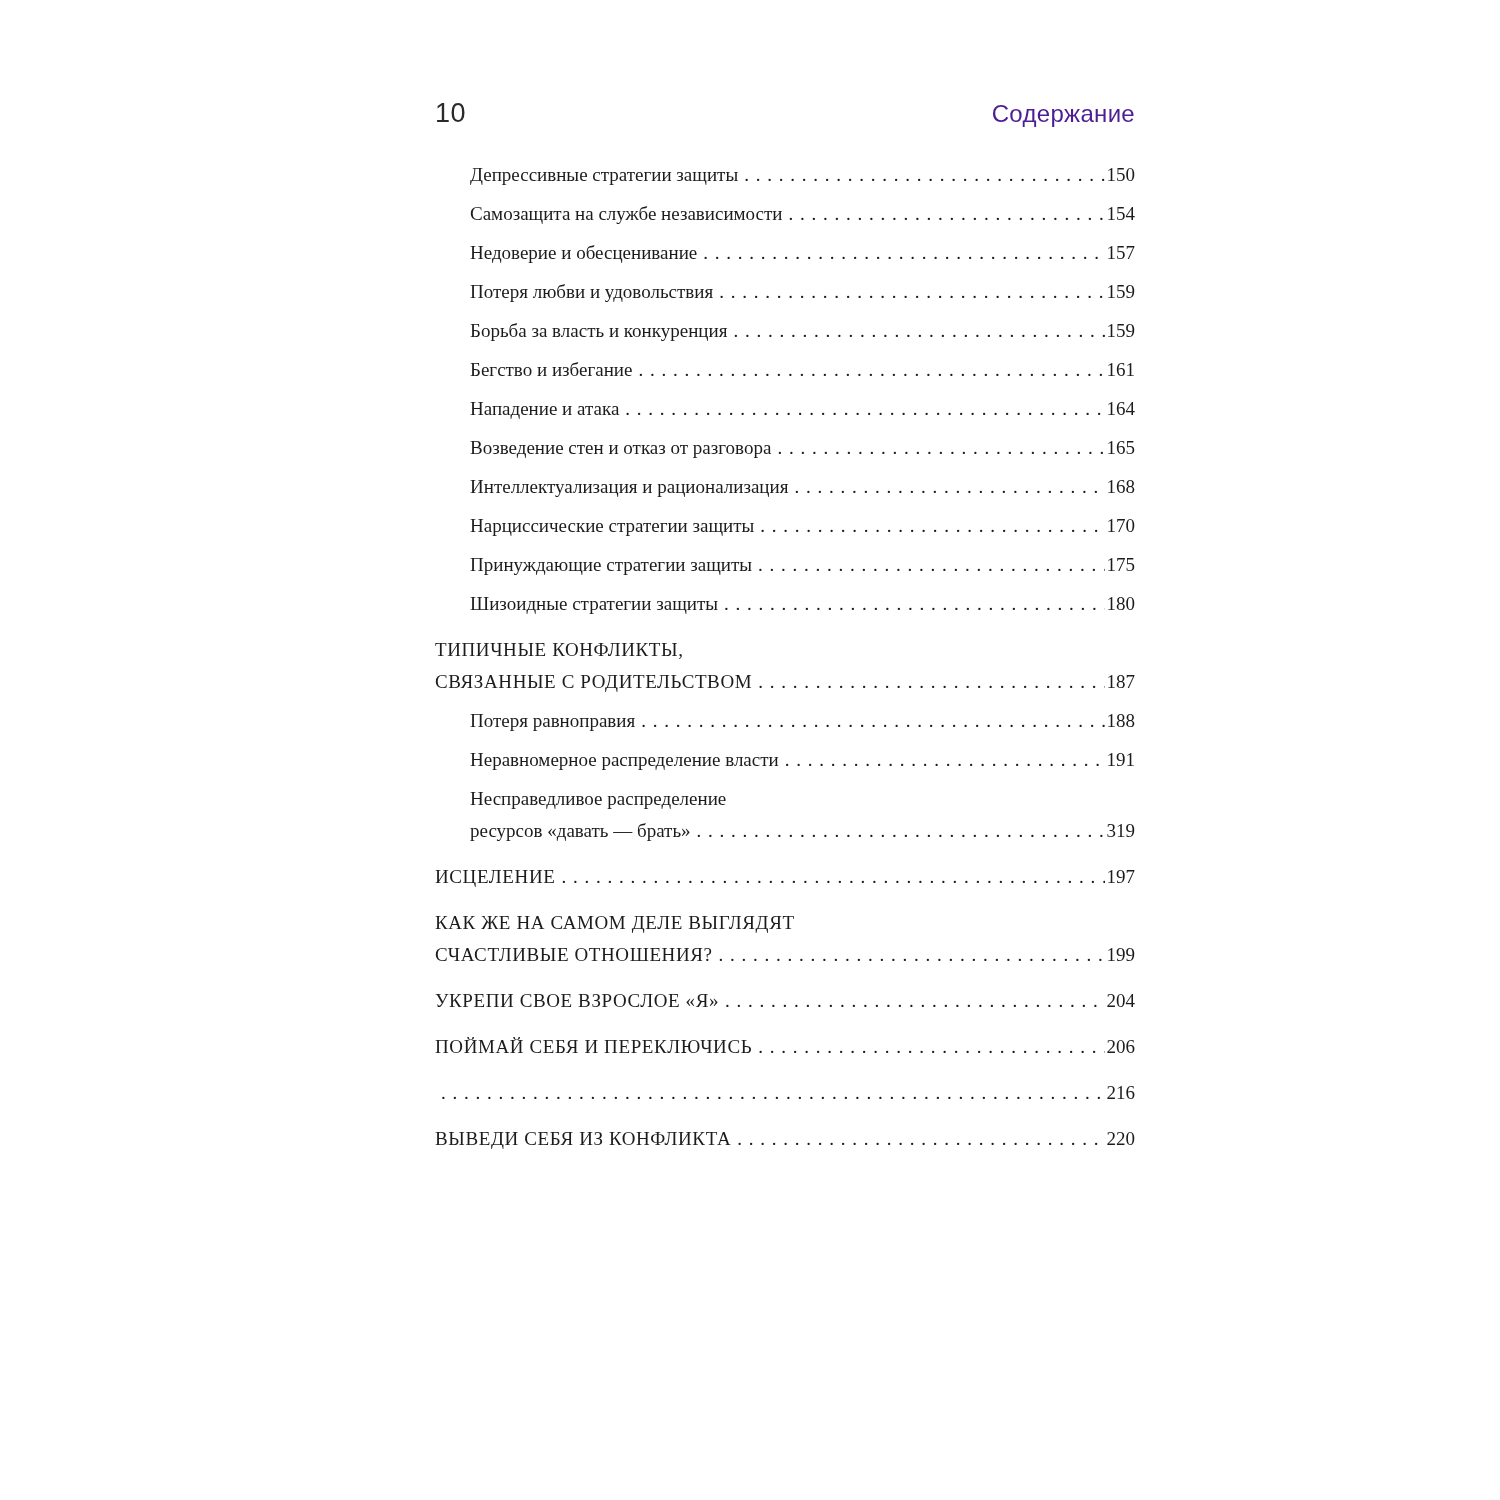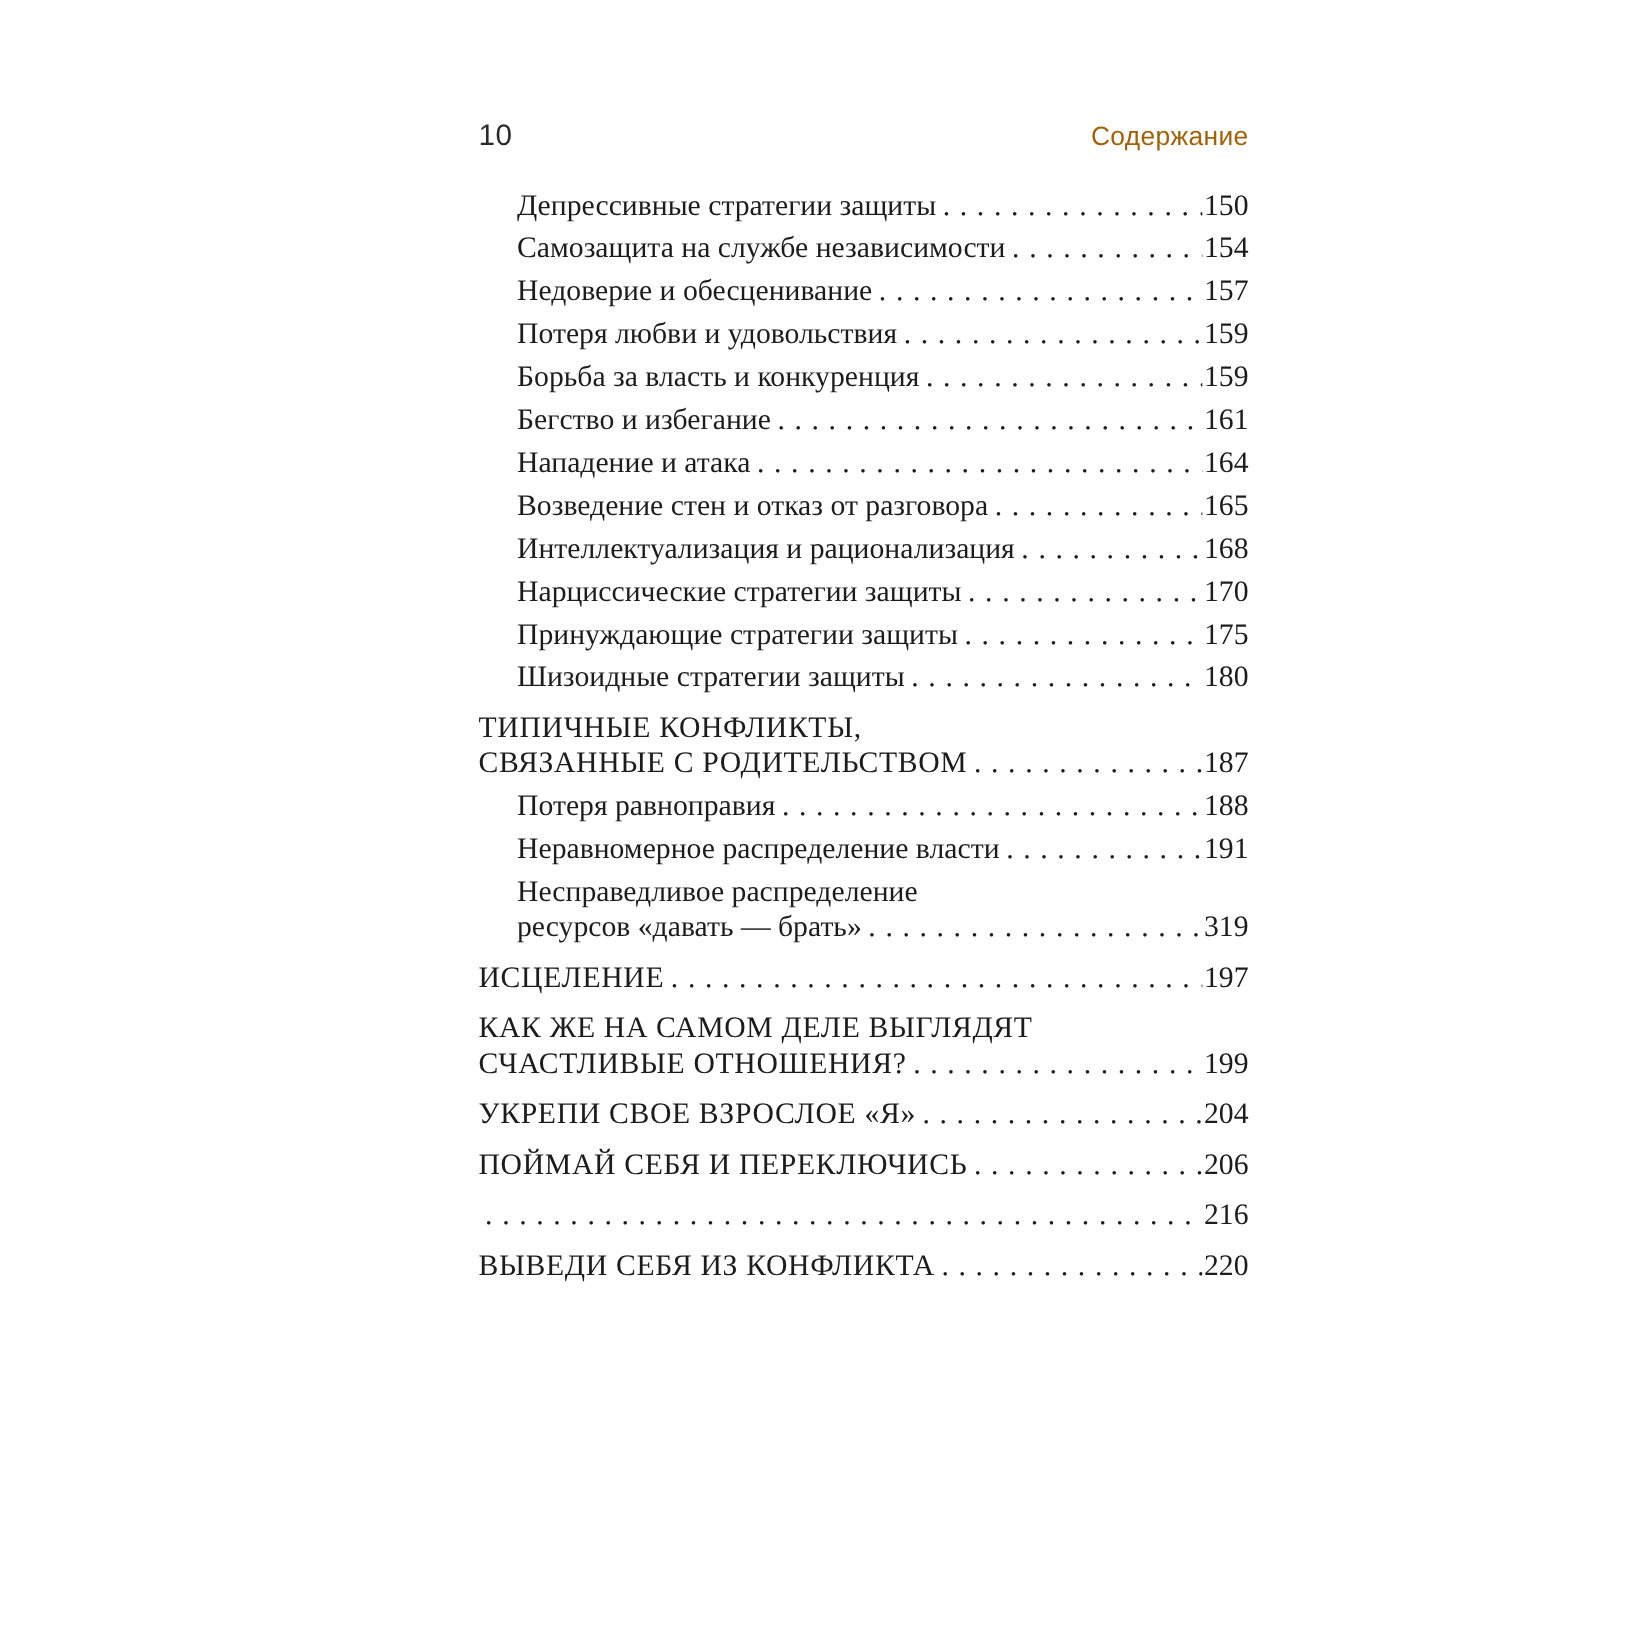--- a/index.html
+++ b/index.html
@@ -12,56 +12,56 @@
     width: 1500px;
     height: 1500px;
     background: #ffffff;
     overflow: hidden;
     font-family: "Liberation Serif", "DejaVu Serif", serif;
     color: #1c1c1c;
   }
   .column {
     position: absolute;
     left: 435px;
-    top: 108px;
+    top: 98px;
     width: 700px;
   }
   .header-row {
     display: flex;
     justify-content: space-between;
     align-items: baseline;
     font-family: "Liberation Sans", "DejaVu Sans", sans-serif;
     margin-bottom: 30px;
     line-height: 30px;
   }
   .header-row .page-num {
     font-size: 27px;
     color: #2a2a2a;
     letter-spacing: 0.5px;
   }
   .header-row .running-title {
     font-size: 24px;
-    color: #a16207;
+    color: #4c1d95;
     letter-spacing: 0.3px;
   }
   .toc { width: 100%; }
   .entry {
     margin-bottom: 7px;
   }
   .entry.section {
     margin-top: 14px;
   }
   .entry.sub {
     padding-left: 35px;
   }
   .row {
     display: flex;
     align-items: baseline;
     line-height: 32px;
-    font-size: 27px;
+    font-size: 19px;
   }
   .entry.section .title {
     letter-spacing: 0.6px;
   }
   .title {
     white-space: nowrap;
     flex: 0 0 auto;
   }
   .leader {
     flex: 1 1 auto;

